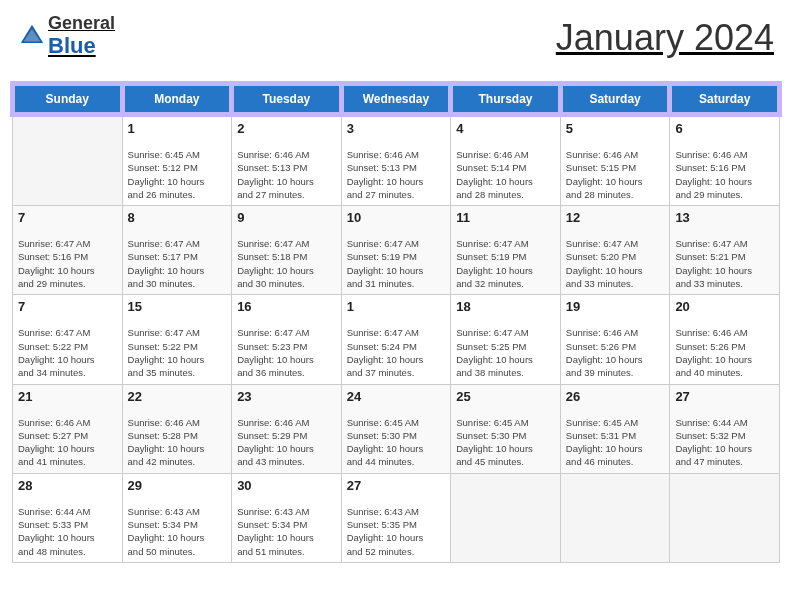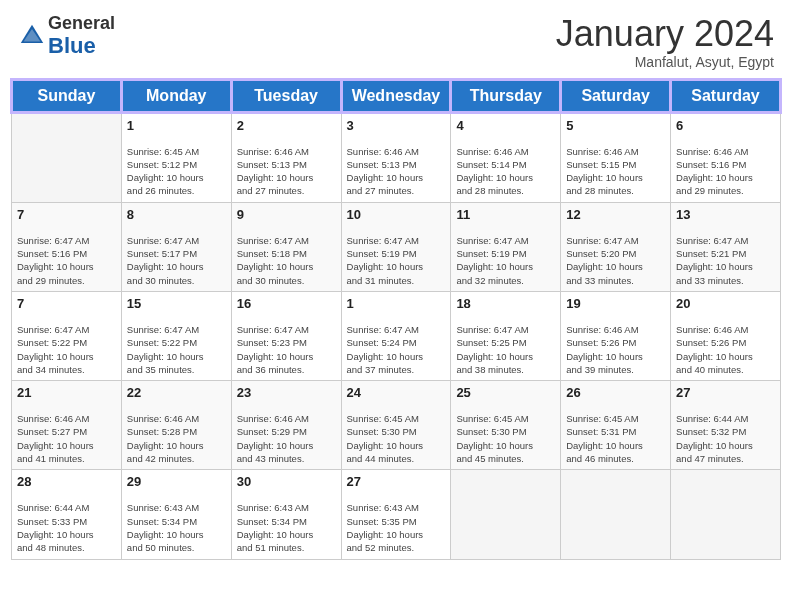--- a/index.html
+++ b/index.html
@@ -6,23 +6,24 @@
     body {
       font-family: Arial, sans-serif;
       background: #fff;
       width: 792px;
       min-height: 612px;
       padding: 10px;
     }
     .header {
       display: flex;
       justify-content: space-between;
-      align-items: flex-start;
-      margin-bottom: 4px;
+      align-items: flex-end;
+      margin-bottom: 19px;
       padding: 4px 8px;
+      text-decoration: underline;
     }
     .logo {
       display: flex;
       align-items: center;
     }
     .logo-text {
       display: flex;
       flex-direction: column;
       line-height: 1.1;
     }
@@ -55,25 +56,25 @@
       color: #555;
     }
     table {
       width: 100%;
       border-collapse: collapse;
       table-layout: fixed;
     }
     thead tr th {
       background-color: #2676c8;
       color: #fff;
-      font-size: 16px;
+      font-size: 12px;
       font-weight: bold;
       padding: 6px 4px;
       text-align: center;
-      border: 3px solid #c4b5fd;
+      border: 5px solid #c4b5fd;
     }
     tbody tr td {
       border: 1px solid #ccc;
       vertical-align: top;
       padding: 4px 5px;
       height: 85px;
       font-size: 10px;
       color: #333;
       background: #fff;
     }
@@ -106,21 +107,20 @@
       <polygon points="20,4 36,30 4,30" fill="#1a5fa8"></polygon>
       <polygon points="20,10 32,28 8,28" fill="#fff" opacity="0.3"></polygon>
     </svg>
     <div class="logo-text">
       <span class="logo-general">General</span>
       <span class="logo-blue">Blue</span>
     </div>
   </div>
   <div class="title-block">
     <div class="month-year">January 2024</div>
-    <div class="location">Manfalut, Asyut, Egypt</div>
   </div>
 </div>
 
 <table>
   <thead>
     <tr>
     <th>Sunday</th>
         <th>Monday</th>
         <th>Tuesday</th>
         <th>Wednesday</th>

